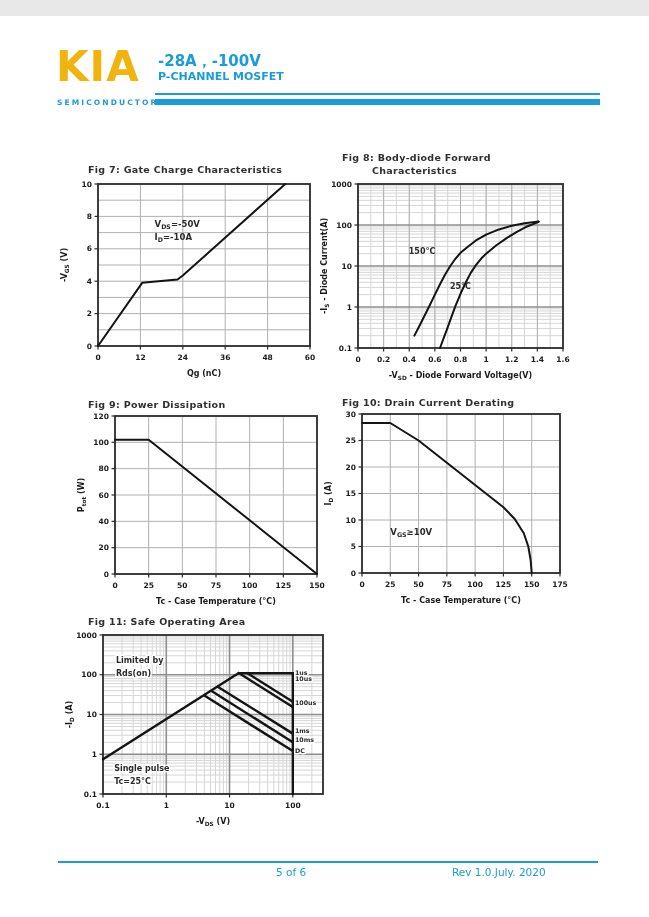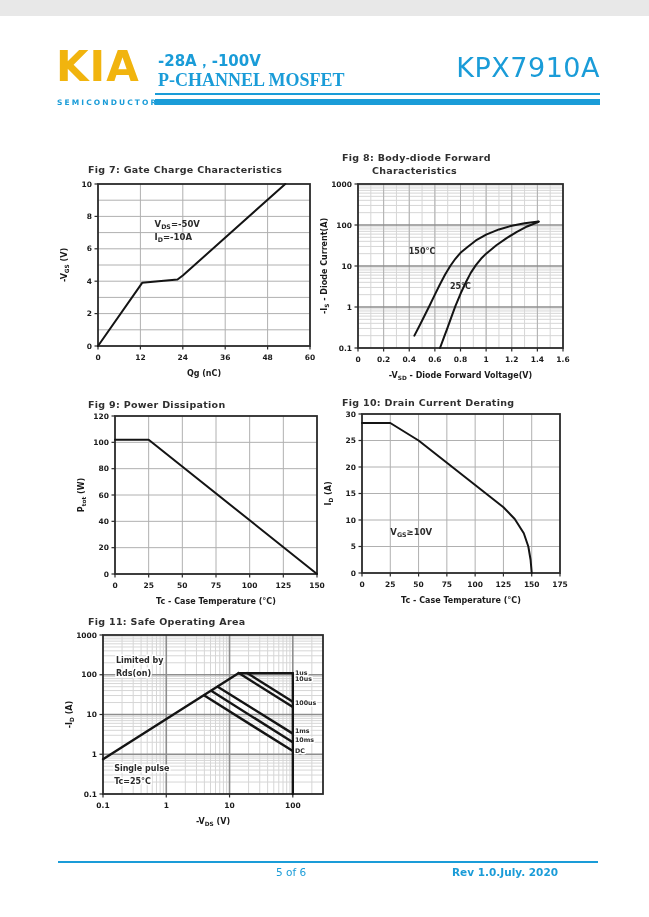--- a/index.html
+++ b/index.html
@@ -3,41 +3,40 @@
 <meta charset="utf-8">
 <style>
   html,body{margin:0;padding:0;background:#e8e8e8;}
   .page{position:relative;width:649px;height:917px;background:#ffffff;
         font-family:"DejaVu Sans","Liberation Sans",sans-serif;overflow:hidden;margin:16px auto;padding-left:23px;}
   .abs{position:absolute;}
   
   .logo{left:56px;top:30px;font-size:42px;font-weight:800;letter-spacing:1px;color:var(--gold,#f1b40e);line-height:1;}
   .logo-sub{left:57px;top:82px;font-size:7.5px;font-weight:700;letter-spacing:2.1px;color:var(--accent,#1a9cd8);}
   .spec1{left:158px;top:36px;font-size:15px;font-weight:700;color:var(--accent,#1a9cd8);}
-  .spec2{left:158px;top:54px;font-size:18px;font-weight:700;color:var(--accent,#1a9cd8);font-family:Liberation Serif, serif;}
+  .spec2{left:158px;top:54px;font-size:11px;font-weight:700;color:var(--accent,#1a9cd8);}
   .partno{left:0;top:36px;width:600px;text-align:right;font-size:27px;font-weight:500;letter-spacing:0.5px;color:var(--accent,#1a9cd8);}
   .rule-thin{left:155px;top:77px;width:445px;height:2px;background:var(--accent,#1a9cd8);}
   .rule-thick{left:155px;top:83px;width:445px;height:6px;background:var(--accent,#1a9cd8);}
   
   .f-rule{left:58px;top:845px;width:540px;height:2px;background:var(--accent,#1a9cd8);}
   .f-page{left:276px;top:850px;font-size:10.5px;font-weight:400;color:var(--accent,#1a9cd8);}
-  .f-rev{left:452px;top:850px;font-size:10.5px;font-weight:700;color:var(--accent,#1a9cd8);}
+  .f-rev{left:452px;top:850px;font-size:10.5px;font-weight:400;color:var(--accent,#1a9cd8);}
   svg{overflow:visible;}
   svg text{font-family:"DejaVu Sans","Liberation Sans",sans-serif;}
 </style>
 </head>
 <body>
 
 <div class="page" style="--accent: #1a9cd8; --gold: #f1b40e;">
 
   <div class="abs logo">KIA</div>
   <div class="abs logo-sub">SEMICONDUCTORS</div>
   <div class="abs spec1">-28A，-100V</div>
   <div class="abs spec2">P-CHANNEL MOSFET</div>
-  <div class="abs partno">KPX7910A</div>
   <div class="abs rule-thin"></div>
   <div class="abs rule-thick"></div>
 
   <div id="charts">
       <svg width="280" height="220" style="position: absolute; left: 52px; top: 156px;">
         <line x1="88.4" y1="12" x2="88.4" y2="174" stroke="#b0b0b0" stroke-width="1"></line>
         <line x1="130.8" y1="12" x2="130.8" y2="174" stroke="#b0b0b0" stroke-width="1"></line>
         <line x1="173.2" y1="12" x2="173.2" y2="174" stroke="#b0b0b0" stroke-width="1"></line>
         <line x1="215.60000000000002" y1="12" x2="215.60000000000002" y2="174" stroke="#b0b0b0" stroke-width="1"></line>
         <line x1="46" y1="157.8" x2="258" y2="157.8" stroke="#b0b0b0" stroke-width="1"></line>

